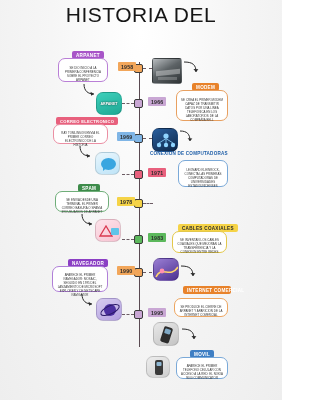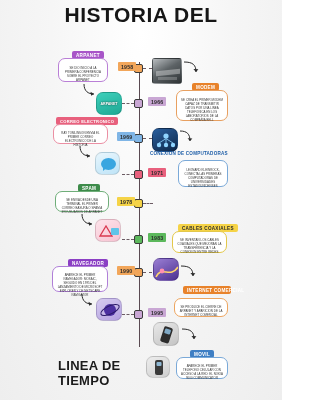--- a/index.html
+++ b/index.html
@@ -10,21 +10,21 @@
   }
   #poster{
     position:relative;width:282px;height:400px;
     background:
       radial-gradient(ellipse at 50% 8%, #ffffff 0%, #f6f6f6 45%, #eeeeee 100%);
     overflow:hidden;
   }
   
   .title-wrap{position:absolute;top:4px;left:0;width:282px;text-align:center;}
   .title-line{
-    font-weight:bold;color:#161616;letter-spacing:.5px;
+    font-weight:normal;color:#161616;letter-spacing:.5px;
     font-size:21px;line-height:21px;text-align:center;
   }
   .bottom-title{
     position:absolute;left:58px;top:358px;width:140px;
     font-weight:bold;color:#1b1b1b;font-size:13px;line-height:15px;
     letter-spacing:.3px;text-align:left;
   }
   
   .spine{
     position:absolute;left:138.5px;top:62px;width:1.6px;height:285px;
@@ -239,18 +239,14 @@
   <div class="card" style="left:176px;top:357px;width:52px;height:22px;border:.9px solid #7aa9d8;">
     <div class="body" style="padding-top:3px;">APARECE EL PRIMER TELEFONO CELULAR CON ACCESO A LA RED: EL NOKIA 9000 COMMUNICATOR</div>
   </div>
   <div class="tile" style="left:146px;top:356px;width:24px;height:22px;background:linear-gradient(150deg,#ededed,#cfcfcf);">
     <svg width="24" height="22" viewBox="0 0 24 22">
       <rect x="8" y="3" width="8" height="15" rx="2" fill="#3a3a3a"></rect>
       <rect x="9.5" y="5" width="5" height="4" rx="1" fill="#8fb8d4"></rect>
     </svg>
   </div>
 
-  <div class="bottom-title">
-    <div>LINEA DE</div>
-    <div>TIEMPO</div>
-  </div>
 
 </div>
 
 </body></html>

